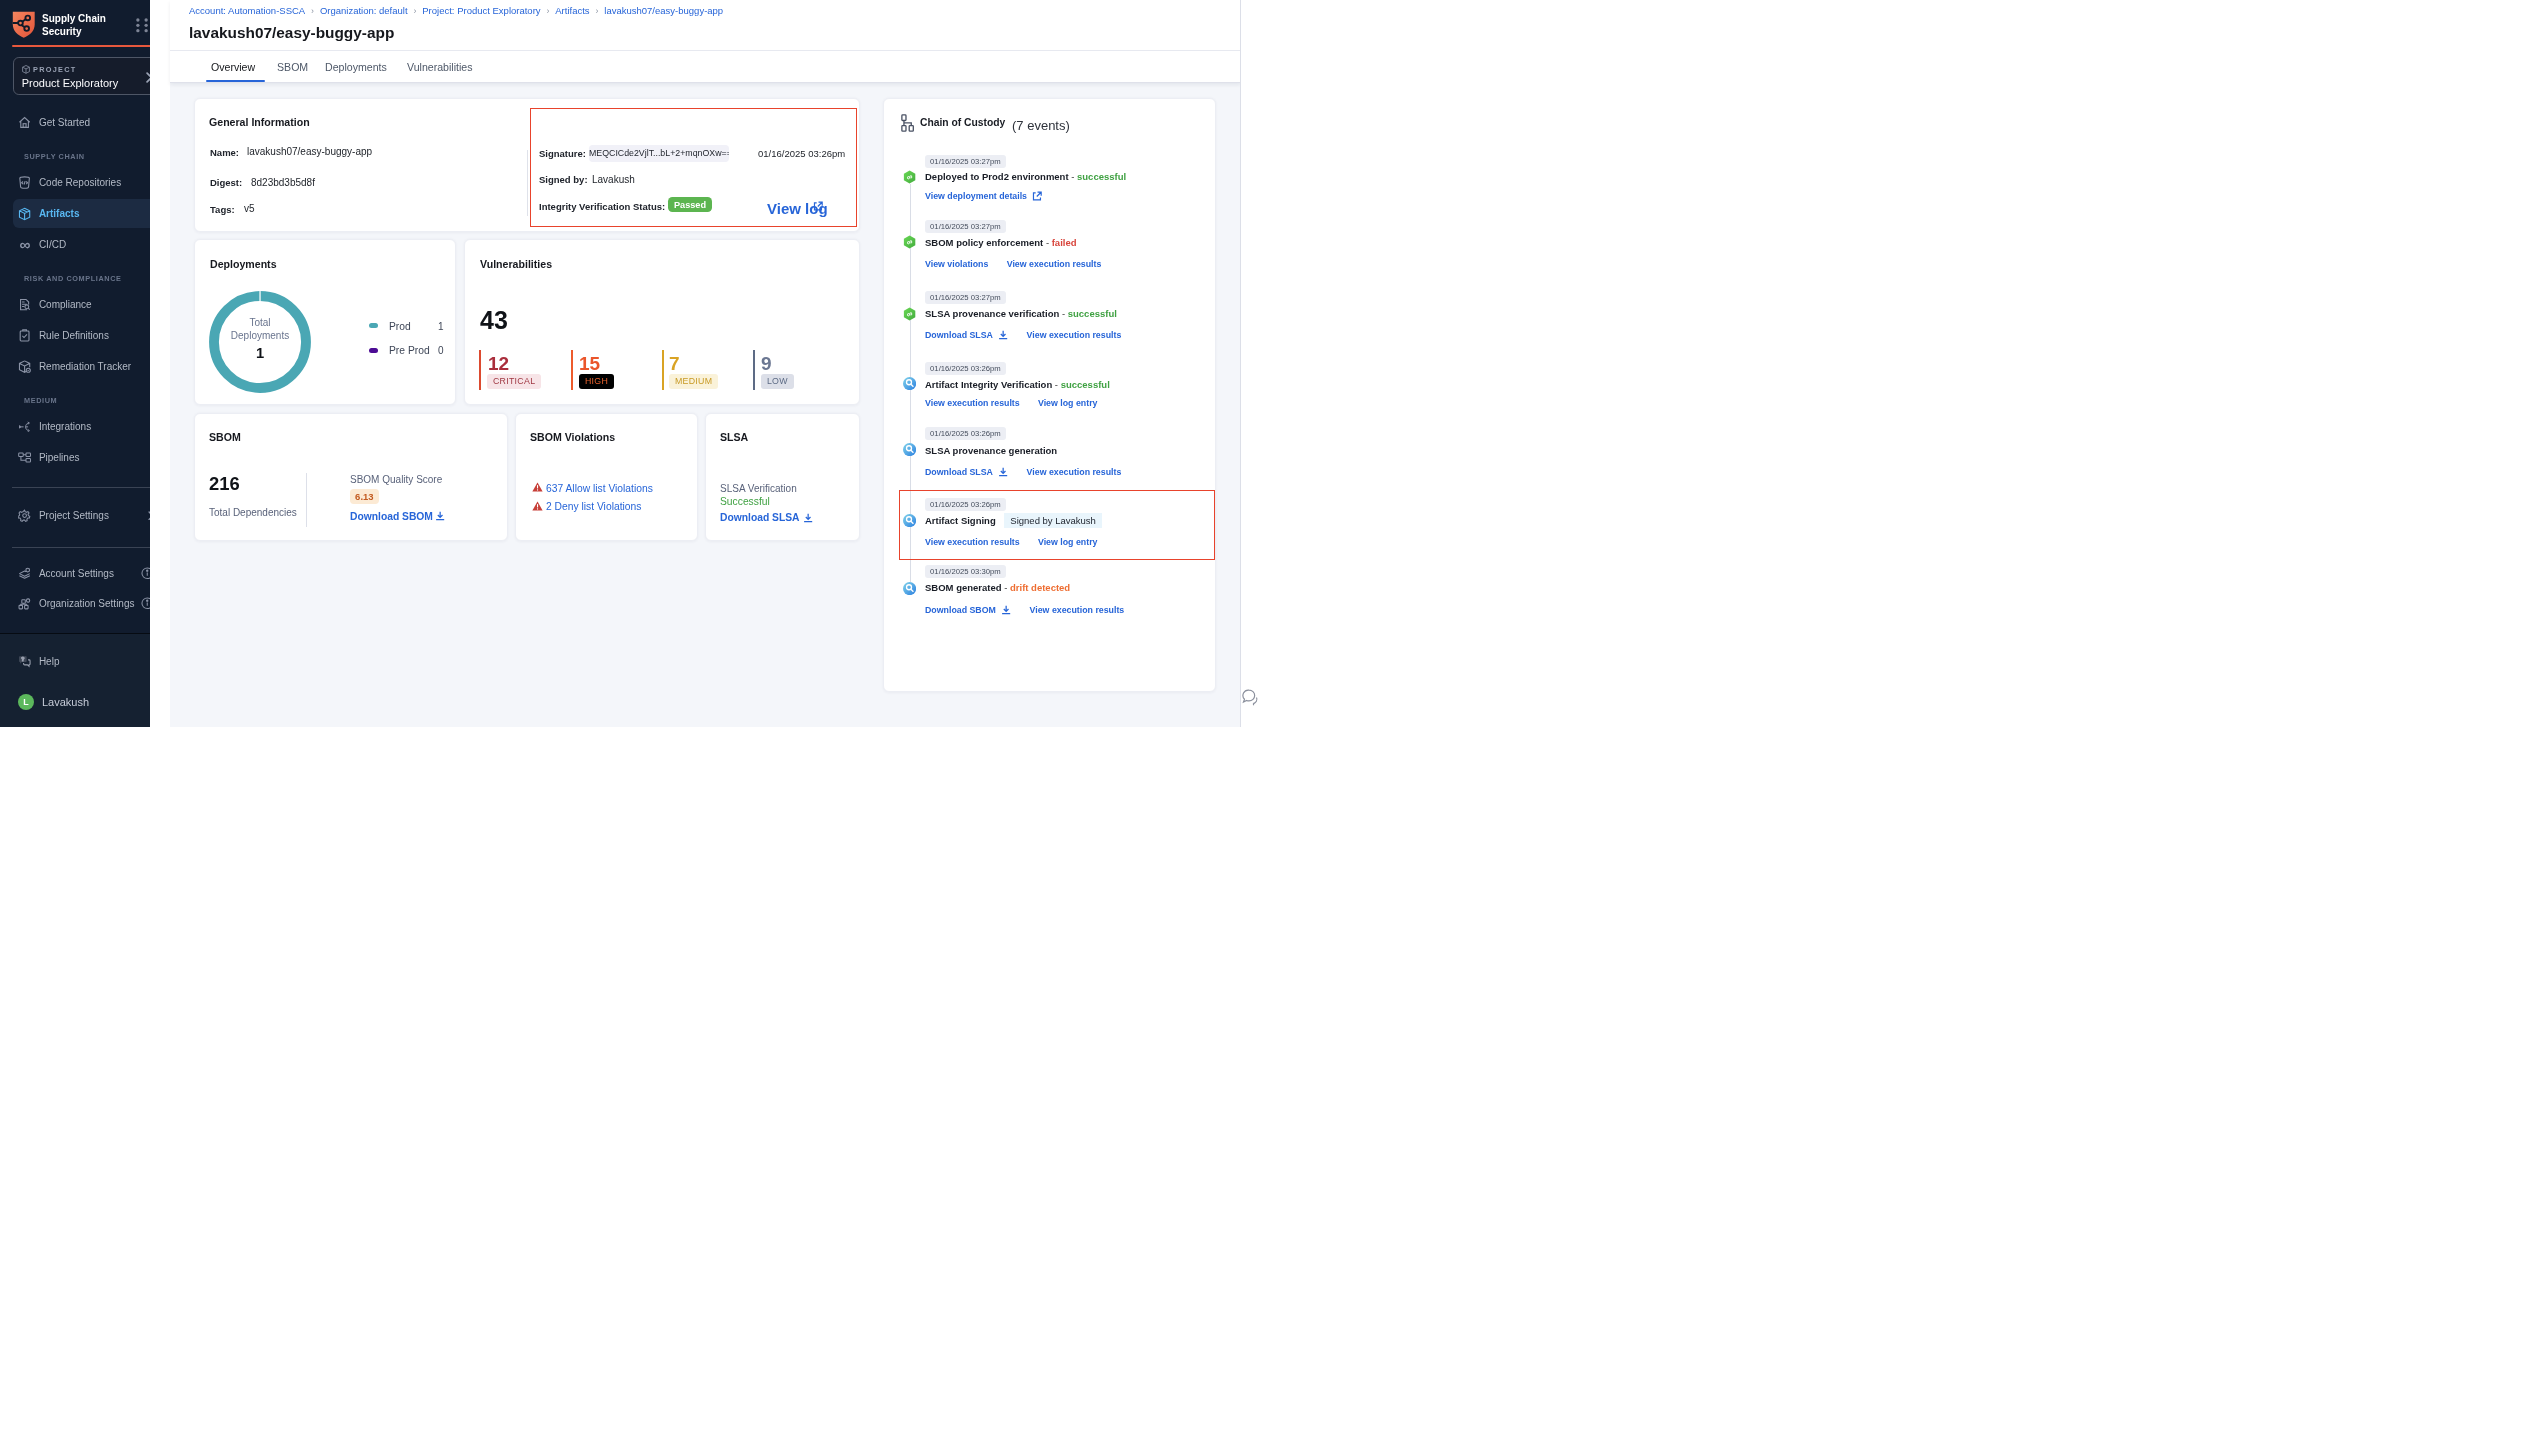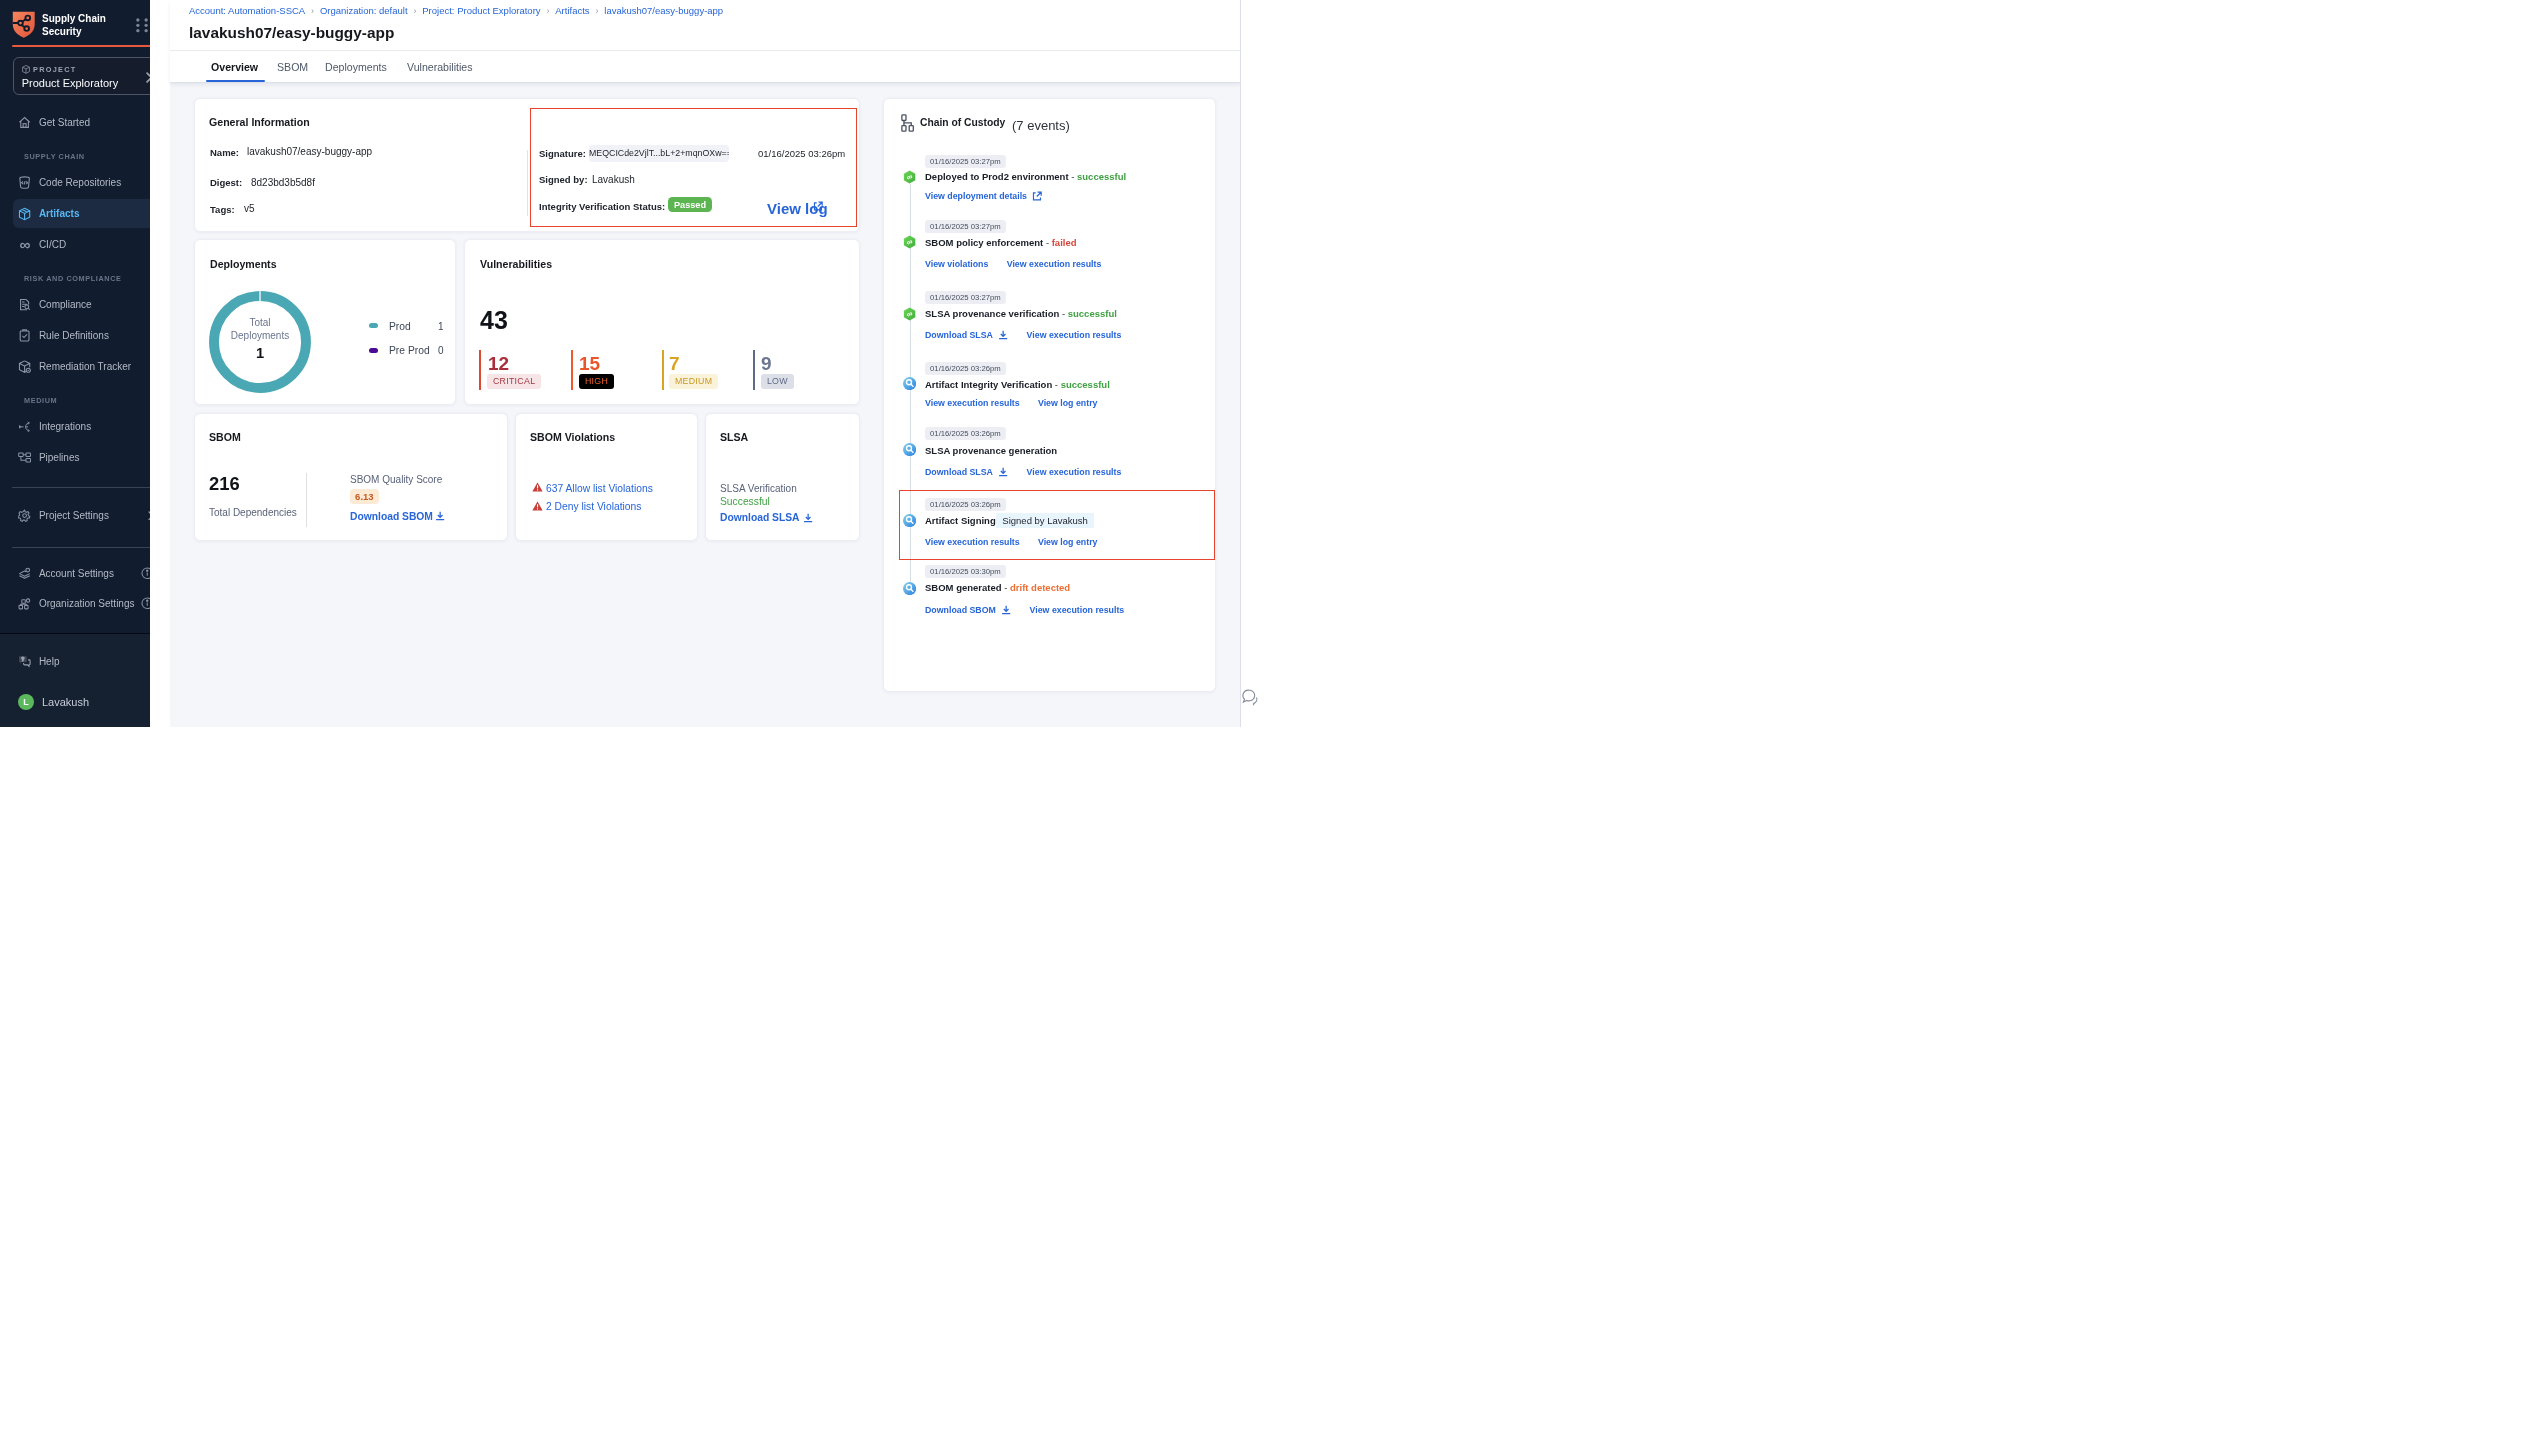--- a/index.html
+++ b/index.html
@@ -18,21 +18,21 @@
 .sec{position:absolute;left:24px;color:#69748a;font-size:7.3px;font-weight:bold;letter-spacing:0.6px}
 .sbdiv{position:absolute;left:11.7px;width:146px;height:0.7px;background:#3a4354}
 .ir{position:absolute;right:3.7px}
 
 #topbar{position:absolute;left:170px;top:0;width:1071px;height:83px;background:#fff;border-bottom:0.7px solid #dfe1ea;box-shadow:0 1.5px 3.7px rgba(20,30,60,.07)}
 #tdiv{position:absolute;left:170px;top:50px;width:1071px;height:0.7px;background:#e7e9f0}
 .crumbs{position:absolute;left:189px;top:5.1px;font-size:9.5px;color:#2765d8}
 .crumbs .sep{color:#8e96a5;padding:0 5.9px;font-size:8.8px}
 #h1{position:absolute;left:189px;top:24px;font-size:15.4px;font-weight:bold;color:#16181d}
 .tab{position:absolute;top:61px;font-size:10.6px;color:#4e5868}
-.tab.on{color:#14161a;font-weight:bold}
+.tab.on{color:#14161a;font-weight:normal}
 #tabline{position:absolute;left:206px;top:80px;width:59px;height:2.2px;background:#2765d8;border-radius:1.5px}
 
 #strip{position:absolute;left:1240px;top:0;width:29px;height:727px;background:#fff;border-left:0.7px solid #dcdfe8}
 
 #content{position:absolute;left:170px;top:83px;width:1071px;height:644px;background:#f4f6fa}
 .card{position:absolute;background:#fff;border:0.7px solid #eceef4;border-radius:5.9px;box-shadow:0 0.7px 2.9px rgba(30,40,80,.05)}
 .ctitle{position:absolute;font-size:10.6px;font-weight:bold;color:#17191f}
 .redbox{position:absolute;border:1.8px solid #e8432c;z-index:5}
 .blue{color:#2765d8}
 .lnk{position:absolute;color:#2765d8;font-weight:bold;font-size:10.3px;white-space:nowrap}
@@ -44,21 +44,21 @@
 
 .vnum{position:absolute;font-weight:bold;font-size:19px;line-height:1}
 .vpill{position:absolute;font-weight:normal;font-size:8.8px;letter-spacing:0.3px;border-radius:2.9px;padding:2.9px 5.9px;line-height:1.1}
 .vbar{position:absolute;width:2.2px;height:40px}
 
 .chip{position:absolute;background:#eceef4;border-radius:2.9px;font-size:7.7px;color:#454d5c;padding:2.2px 5.1px;white-space:nowrap}
 .ctt{position:absolute;font-size:9.5px;font-weight:bold;color:#191d26;white-space:nowrap;line-height:1}
 .ctt .st-g{color:#3fa142}.ctt .st-r{color:#d8453c}.ctt .st-o{color:#ee6d31}
 .ctt .dash{font-weight:normal;color:#333}
 .clnk{position:absolute;font-size:8.8px;font-weight:bold;color:#2765d8;white-space:nowrap;display:flex;align-items:center;gap:5.1px;height:11.7px}
-.sbc{background:#e9f5fc;border-radius:0;font-size:9.5px;font-weight:normal;color:#1d222c;padding:2.9px 6.6px;}
+.sbc{background:#e9f5fc;border-radius:0;font-size:9.5px;font-weight:normal;color:#1d222c;padding:2.9px 6.6px;margin-left:8px}
 </style></head><body>
 <div id="page">
 <div id="content"></div>
 
 <div id="sb">
   <div id="sbbottom"></div>
   <svg class="abs" style="left:11.7px;top:11px" width="23.5" height="27" viewBox="0 0 32 37">
     <defs>
           <linearGradient id="shg" x1="0" y1="0" x2="1" y2="1">
             <stop offset="0" stop-color="#f4865f"></stop>

